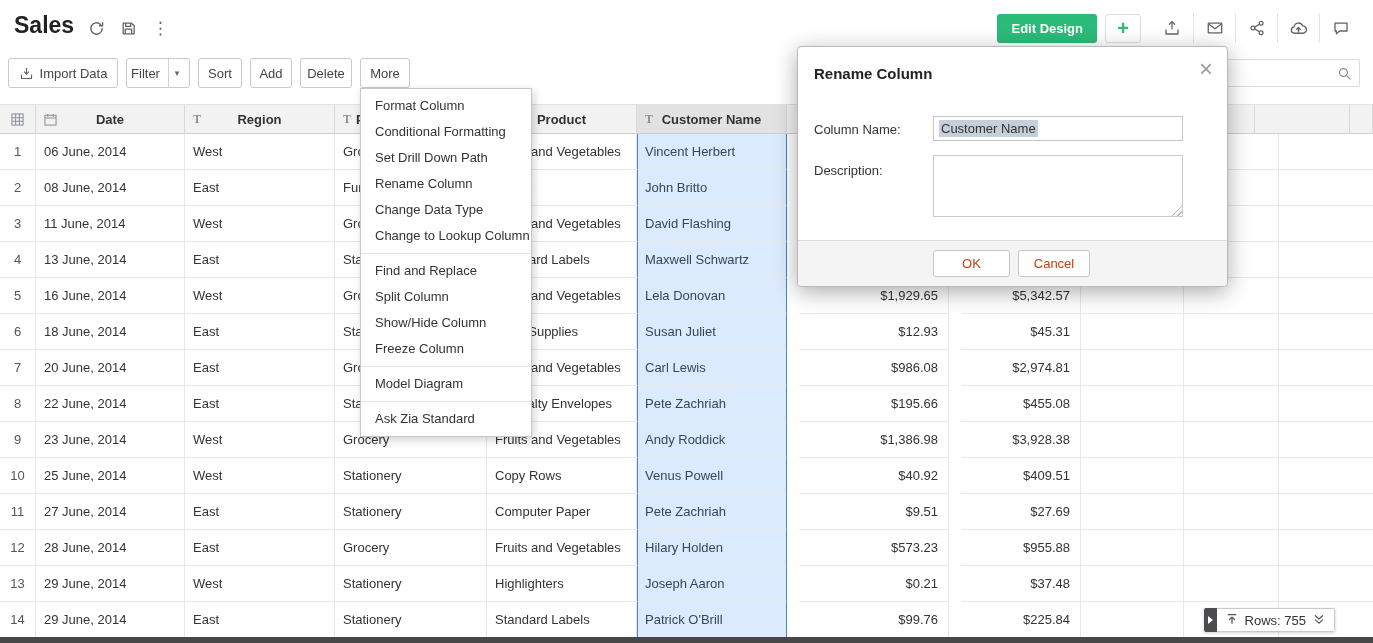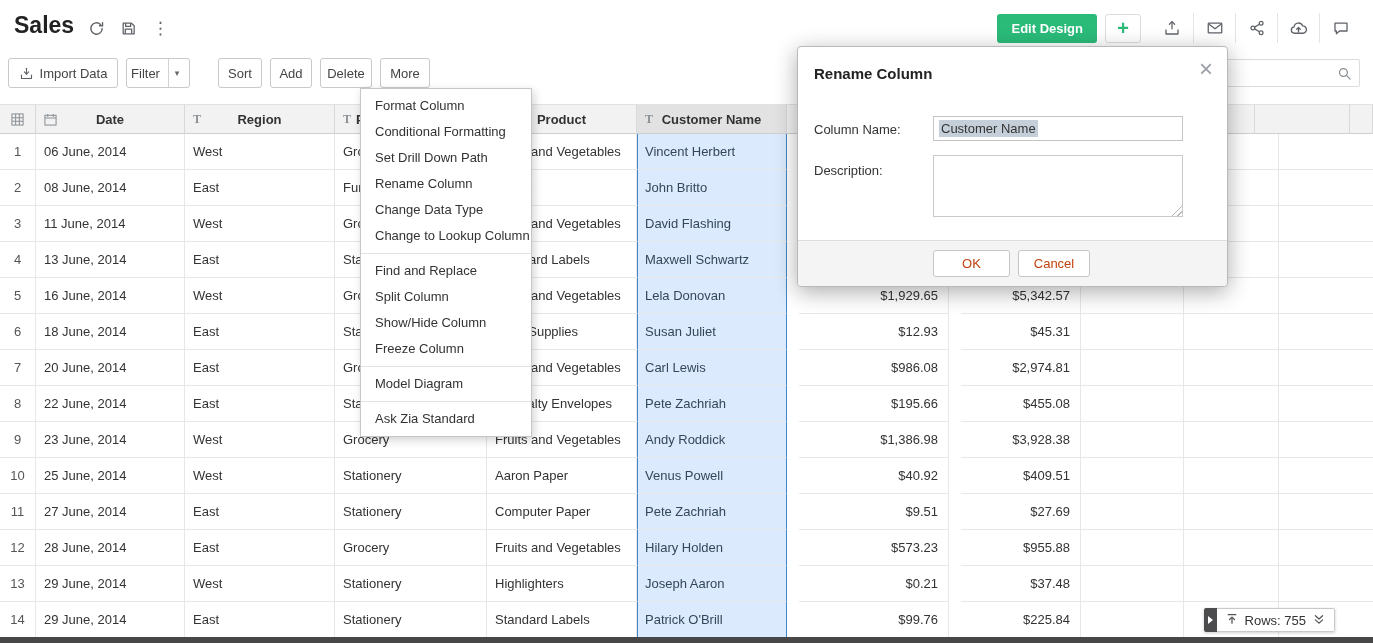--- a/index.html
+++ b/index.html
@@ -24,21 +24,21 @@
   .icon-bar { display:flex; margin-left:2px; }
   .icon-cell { width:42px; height:30px; display:flex; align-items:center; justify-content:center;
     background:#fff; border:none; cursor:pointer; padding:0; }
   .icon-cell + .icon-cell { border-left:1px solid #e4e4e4; }
 
   
   .toolbar { position:absolute; top:58px; left:8px; display:flex; gap:8px; z-index:5; }
   .tbtn { height:30px; background:#fff; border:1px solid #c9c9c9; border-radius:3px; font-size:13px; color:#444;
     display:flex; align-items:center; justify-content:center; gap:6px; padding:0; cursor:pointer;
     font-family:Liberation Sans, sans-serif; }
-  .w-import{ width:110px; } .w-filter{ width:64px; } .w-sort{ width:44px;margin-left:20px; }
+  .w-import{ width:110px; } .w-filter{ width:64px; } .w-sort{ width:44px; }
   .w-add{ width:42px; } .w-delete{ width:52px; } .w-more{ width:50px; }
   .fil-caret { width:17px; height:28px; border-left:1px solid #d2d2d2; display:flex; align-items:center;
     justify-content:center; font-size:9px; color:#666; margin-left:2px; }
 
   .search-box { position:absolute; top:59px; right:13px; width:210px; height:28px; background:#fff;
     border:1px solid #dcdcdc; border-radius:2px; z-index:4; }
   .search-box input { border:none; outline:none; width:178px; height:24px; margin:1px 0 0 2px; padding:0 6px;
     font-size:13px; font-family:"Liberation Sans",sans-serif; }
   .search-icon { position:absolute; right:6px; top:5px; }
 
@@ -361,21 +361,21 @@
       <div class="cell c-e1"></div>
       <div class="cell c-e2"></div>
       <div class="cell c-e3"></div>
       <div class="cell c-e4"></div>
     </div>
     <div class="trow">
       <div class="cell c-rownum rn">10</div>
       <div class="cell c-date">25 June, 2014</div>
       <div class="cell c-region">West</div>
       <div class="cell c-category">Stationery</div>
-      <div class="cell c-product">Aaron Paper</div>
+      <div class="cell c-product">Copy Rows</div>
       <div class="cell c-customer sel">Venus Powell</div>
       <div class="cell c-sales num">$40.92</div>
       <div class="cell c-cost num">$409.51</div>
       <div class="cell c-e1"></div>
       <div class="cell c-e2"></div>
       <div class="cell c-e3"></div>
       <div class="cell c-e4"></div>
     </div>
     <div class="trow">
       <div class="cell c-rownum rn">11</div>

